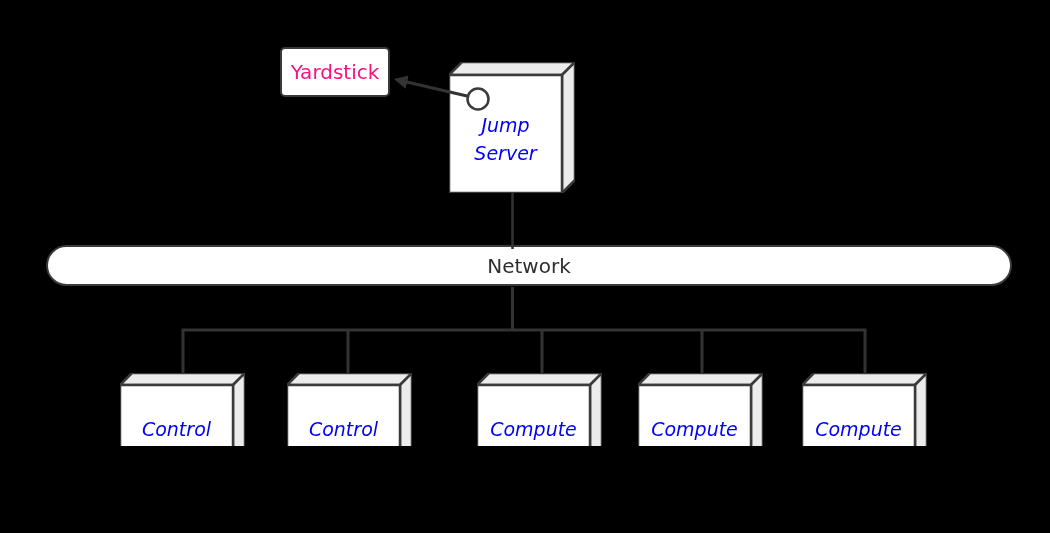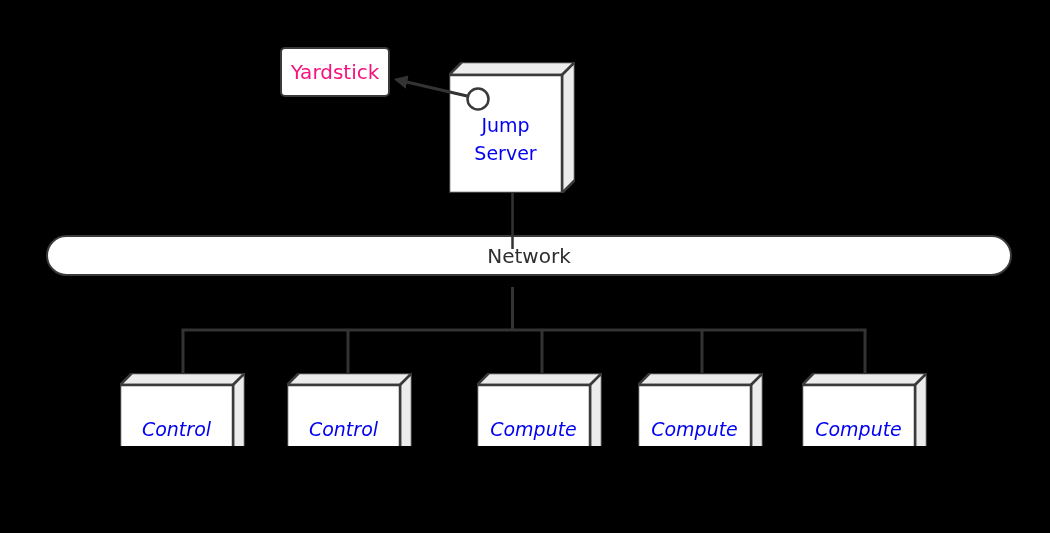--- a/index.html
+++ b/index.html
@@ -38,21 +38,21 @@
     z-index: 3;
   }
   .yardstick-box .lbl {
     color: #f5127e;
     font-size: 20px;
     white-space: nowrap;
   }
   
   .network-pill {
     position: absolute;
-    left: 46px; top: 235px;
+    left: 46px; top: 245px;
     width: 966px; height: 41px;
     box-sizing: border-box;
     background: #ffffff;
     border: 2.5px solid #3a3a3a;
     border-radius: 21px;
     display: flex;
     align-items: center;
     justify-content: center;
     z-index: 3;
   }
@@ -72,21 +72,21 @@
     align-items: center;
     justify-content: center;
     text-align: center;
     color: #0202f0;
     font-size: 19px;
     line-height: 28px;
   }
   .box3d.srv { width: 125px; height: 127px; font-style: italic; }
   .box3d.srv .lbl { left: 11px; top: 12px; width: 91px; height: 115px; }
   .box3d.jump { width: 126px; height: 131px; left: 449px; top: 62px; }
-  .box3d.jump .lbl { left: 11px; top: 22px; width: 91px; height: 109px; }
+  .box3d.jump .lbl { left: 11px; top: 22px; width: 91px; height: 109px; font-style: italic; }
   .srv1 { left: 120px; top: 373px; }
   .srv2 { left: 287px; top: 373px; }
   .srv3 { left: 477px; top: 373px; }
   .srv4 { left: 638px; top: 373px; }
   .srv5 { left: 802px; top: 373px; }
 </style>
 </head>
 <body>
 
 <div class="canvas">

